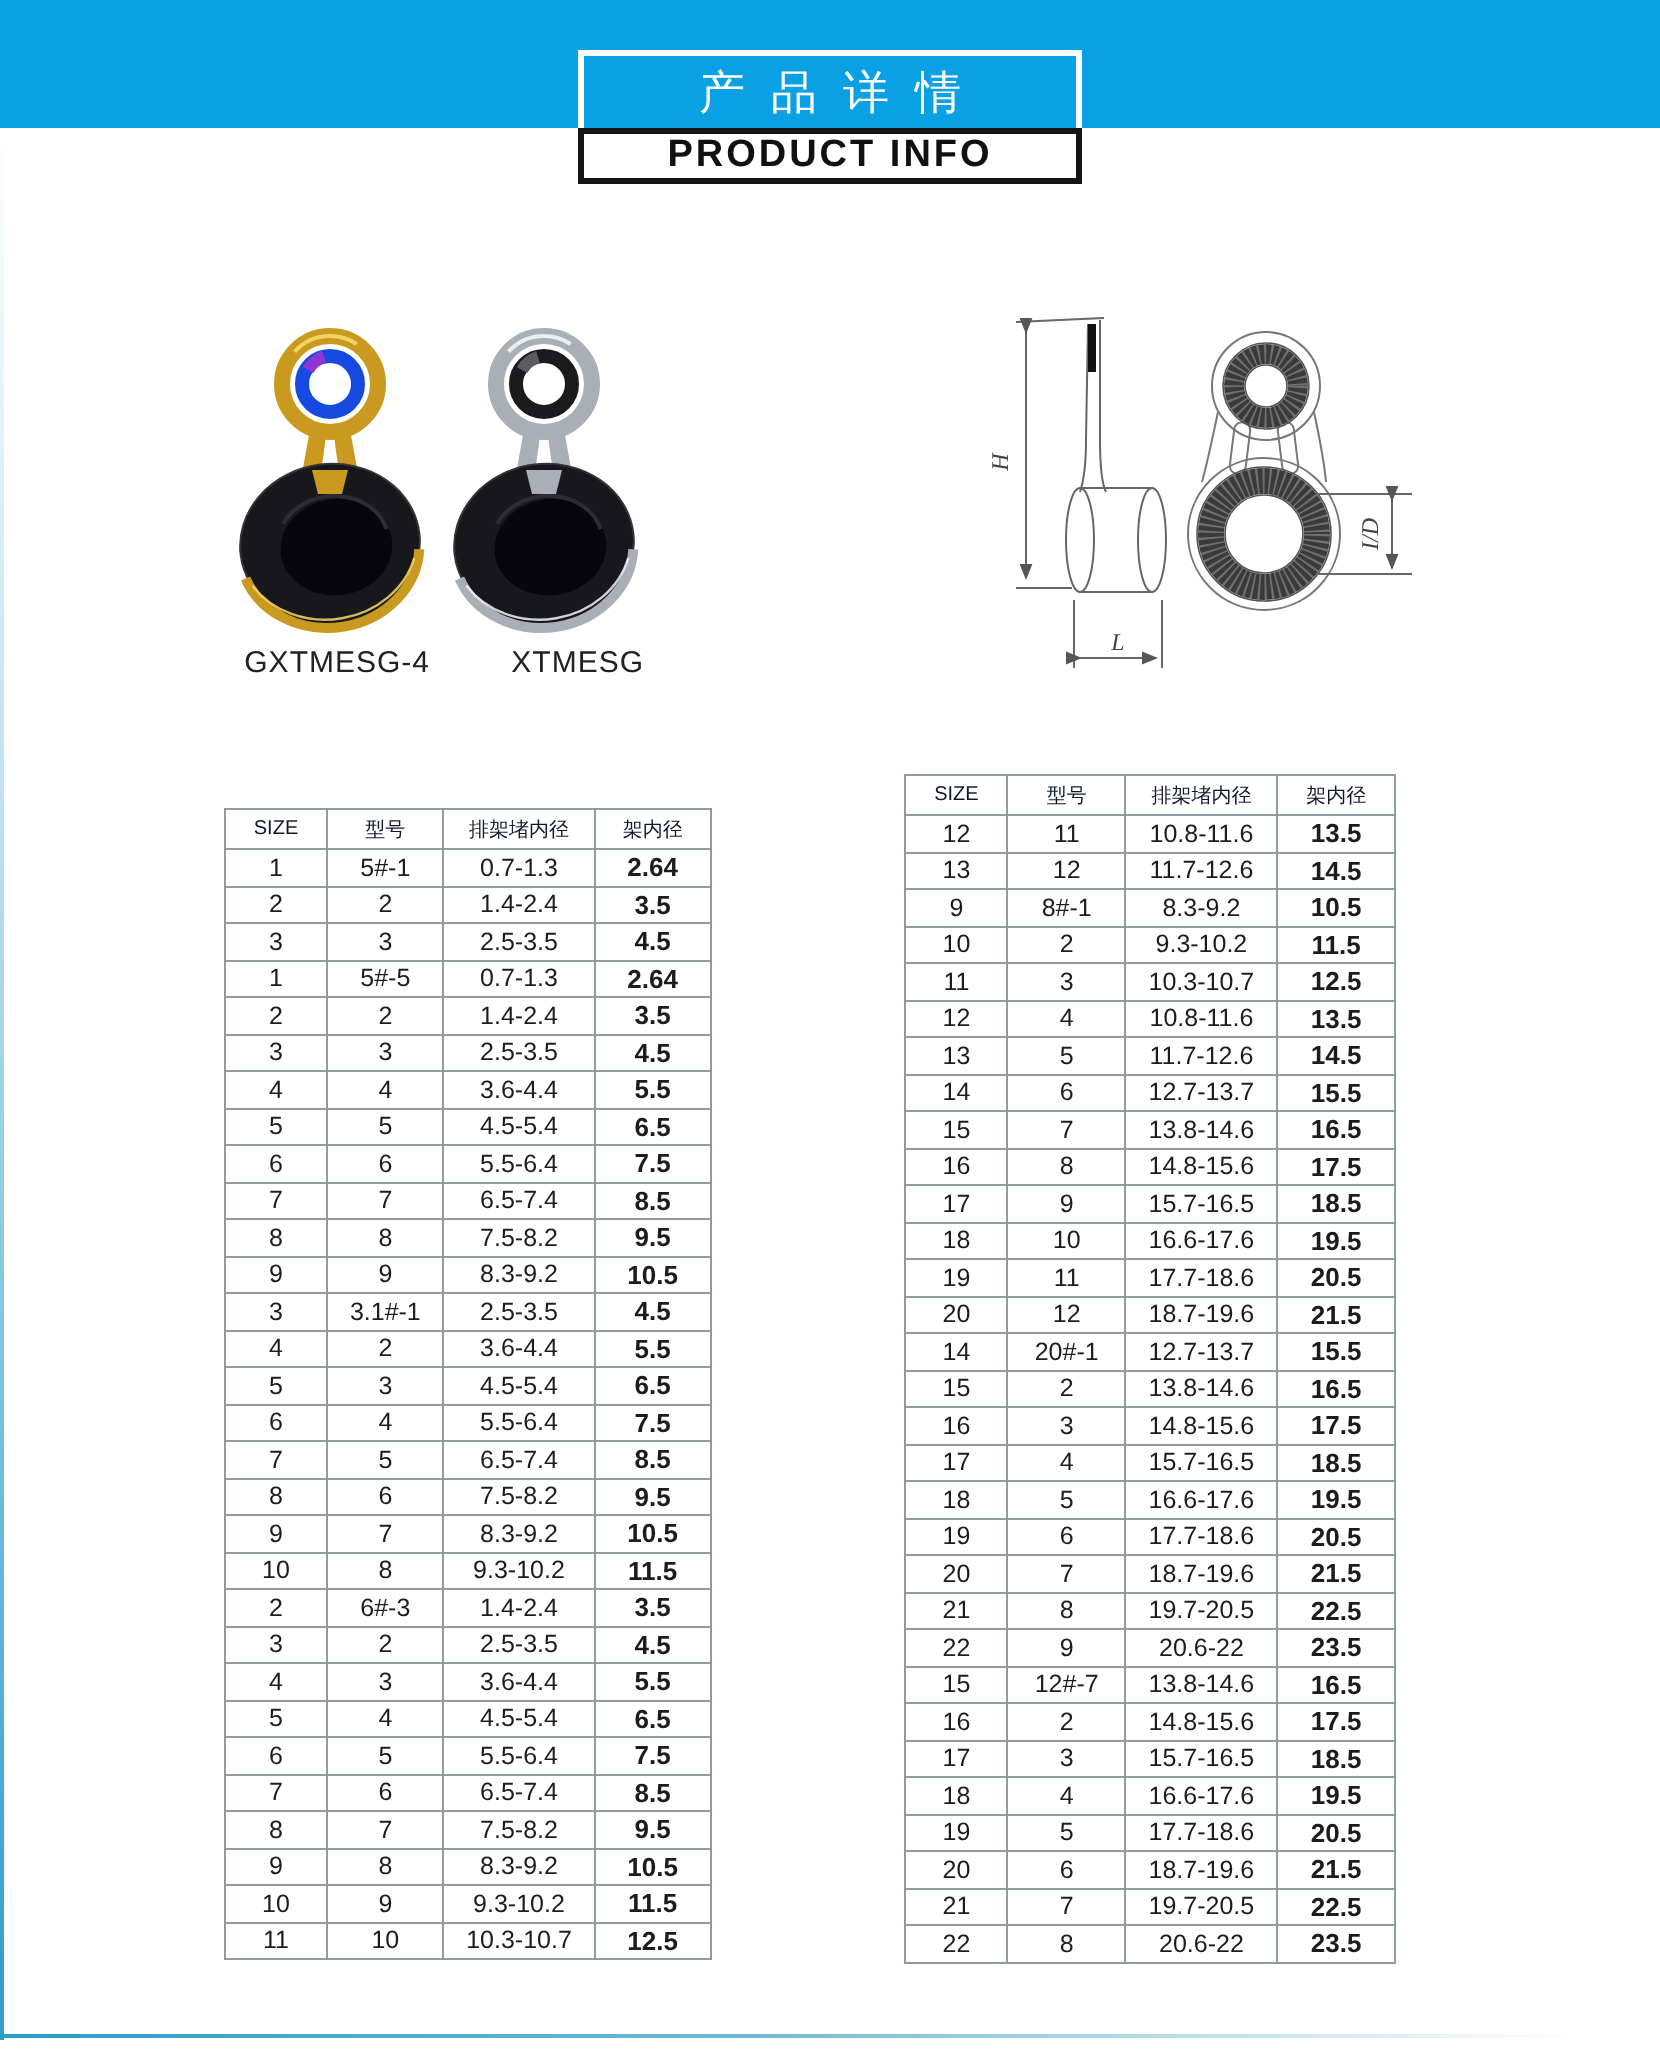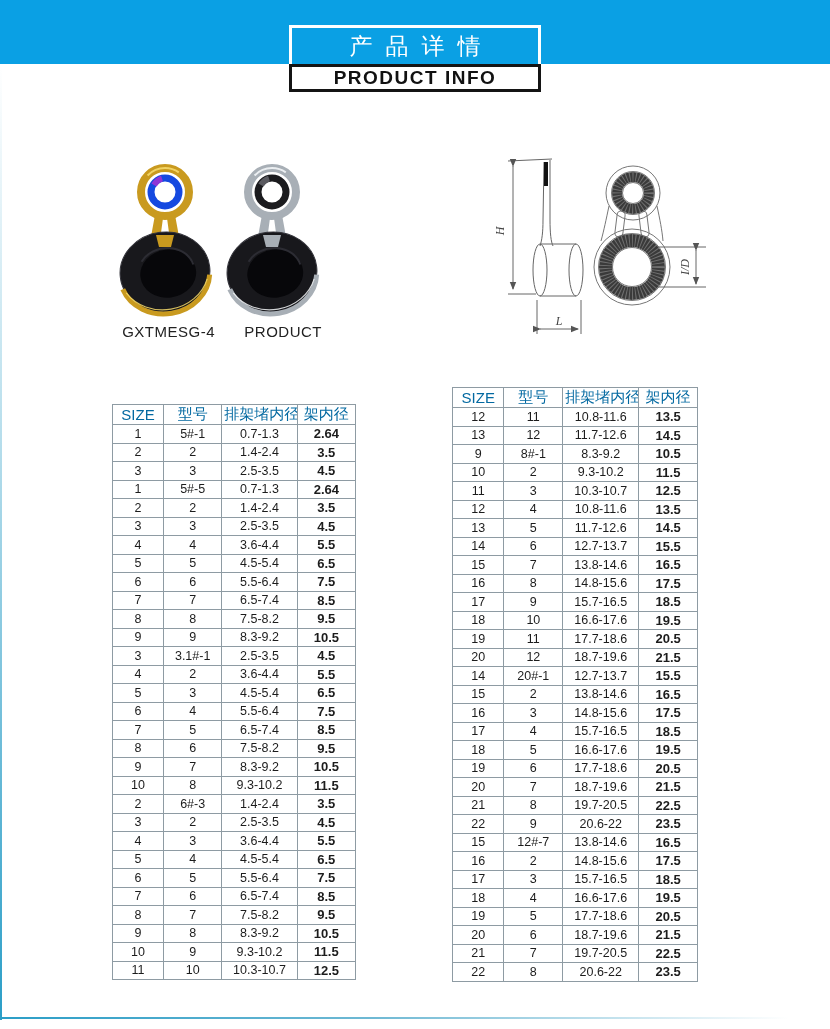--- a/index.html
+++ b/index.html
@@ -28,21 +28,21 @@
   .diagram{position:absolute;left:480px;top:150px;width:290px;height:200px;}
   .diagram svg{width:290px;height:200px;}
   .dim-label{font-family:"Liberation Serif","DejaVu Serif",serif;font-style:italic;font-size:12px;fill:#444;}
   
   .spec-table{position:absolute;border-collapse:collapse;table-layout:fixed;background:#fff;}
   .spec-table.left{left:112px;top:404px;width:244px;}
   .spec-table.right{left:452px;top:387px;width:246px;}
   .spec-table th,.spec-table td{
     border:1px solid #8e9ba3;text-align:center;padding:0 2px;overflow:hidden;white-space:nowrap;
   }
-  .spec-table th{height:19px;font-weight:400;font-size:15px;color:#0369a1;margin-left:45px;}
+  .spec-table th{height:19px;font-weight:400;font-size:10px;color:#0f172a;margin-left:45px;}
   .spec-table td{height:17.5px;font-size:12.5px;color:#1c1c1c;}
   .spec-table td.col-frame{font-weight:700;font-size:13px;}
   
   .frame-left{
     position:absolute;left:0;top:64px;width:2px;height:956px;
     background:linear-gradient(to bottom, rgba(43,158,199,0) 0%, rgba(43,158,199,0.35) 40%, #2B9EC7 100%);
   }
   .frame-bottom{
     position:absolute;left:0;top:1017px;width:830px;height:2px;
     background:linear-gradient(to right, #2B9EC7 0%, #6FB9D4 45%, rgba(255,255,255,0) 95%);
@@ -89,21 +89,21 @@
         <path d="M9,132 A45,40 0 0 0 91,128" fill="none" stroke="var(--metal-light)" stroke-width="1.2" opacity="0.85"></path>
         <ellipse cx="53" cy="118" rx="28" ry="24" fill="#07070A"></ellipse>
         <path d="M28,103 A28,24 0 0 1 79,112" fill="none" stroke="#2C2C33" stroke-width="2"></path>
       </g>
       <path d="M41,79 L59,79 L56,91 L44,91 Z" fill="var(--metal)"></path>
       <circle cx="50" cy="36" r="24" fill="#ffffff" stroke="var(--metal)" stroke-width="8"></circle>
       <circle cx="50" cy="36" r="24" fill="none" stroke="var(--metal-light)" stroke-width="2" stroke-dasharray="34 117" stroke-dashoffset="58" opacity="0.9"></circle>
       <circle cx="50" cy="36" r="14" fill="none" stroke="var(--insert)" stroke-width="7"></circle>
       <path d="M39,29 A14,14 0 0 1 47,22.5" stroke="var(--glint)" stroke-width="6" fill="none"></path>
     </svg>
-    <div class="product-label">PRODUCT</div>
+    <div class="product-label">XTMESG</div>
   </div>
 
 
   <div class="diagram">
     <svg viewBox="0 0 290 200">
       <defs>
         <marker id="ah" markerWidth="9" markerHeight="8" refX="7" refY="4" orient="auto">
           <path d="M0,0.8 L8,4 L0,7.2 Z" fill="#555"></path>
         </marker>
       </defs>

